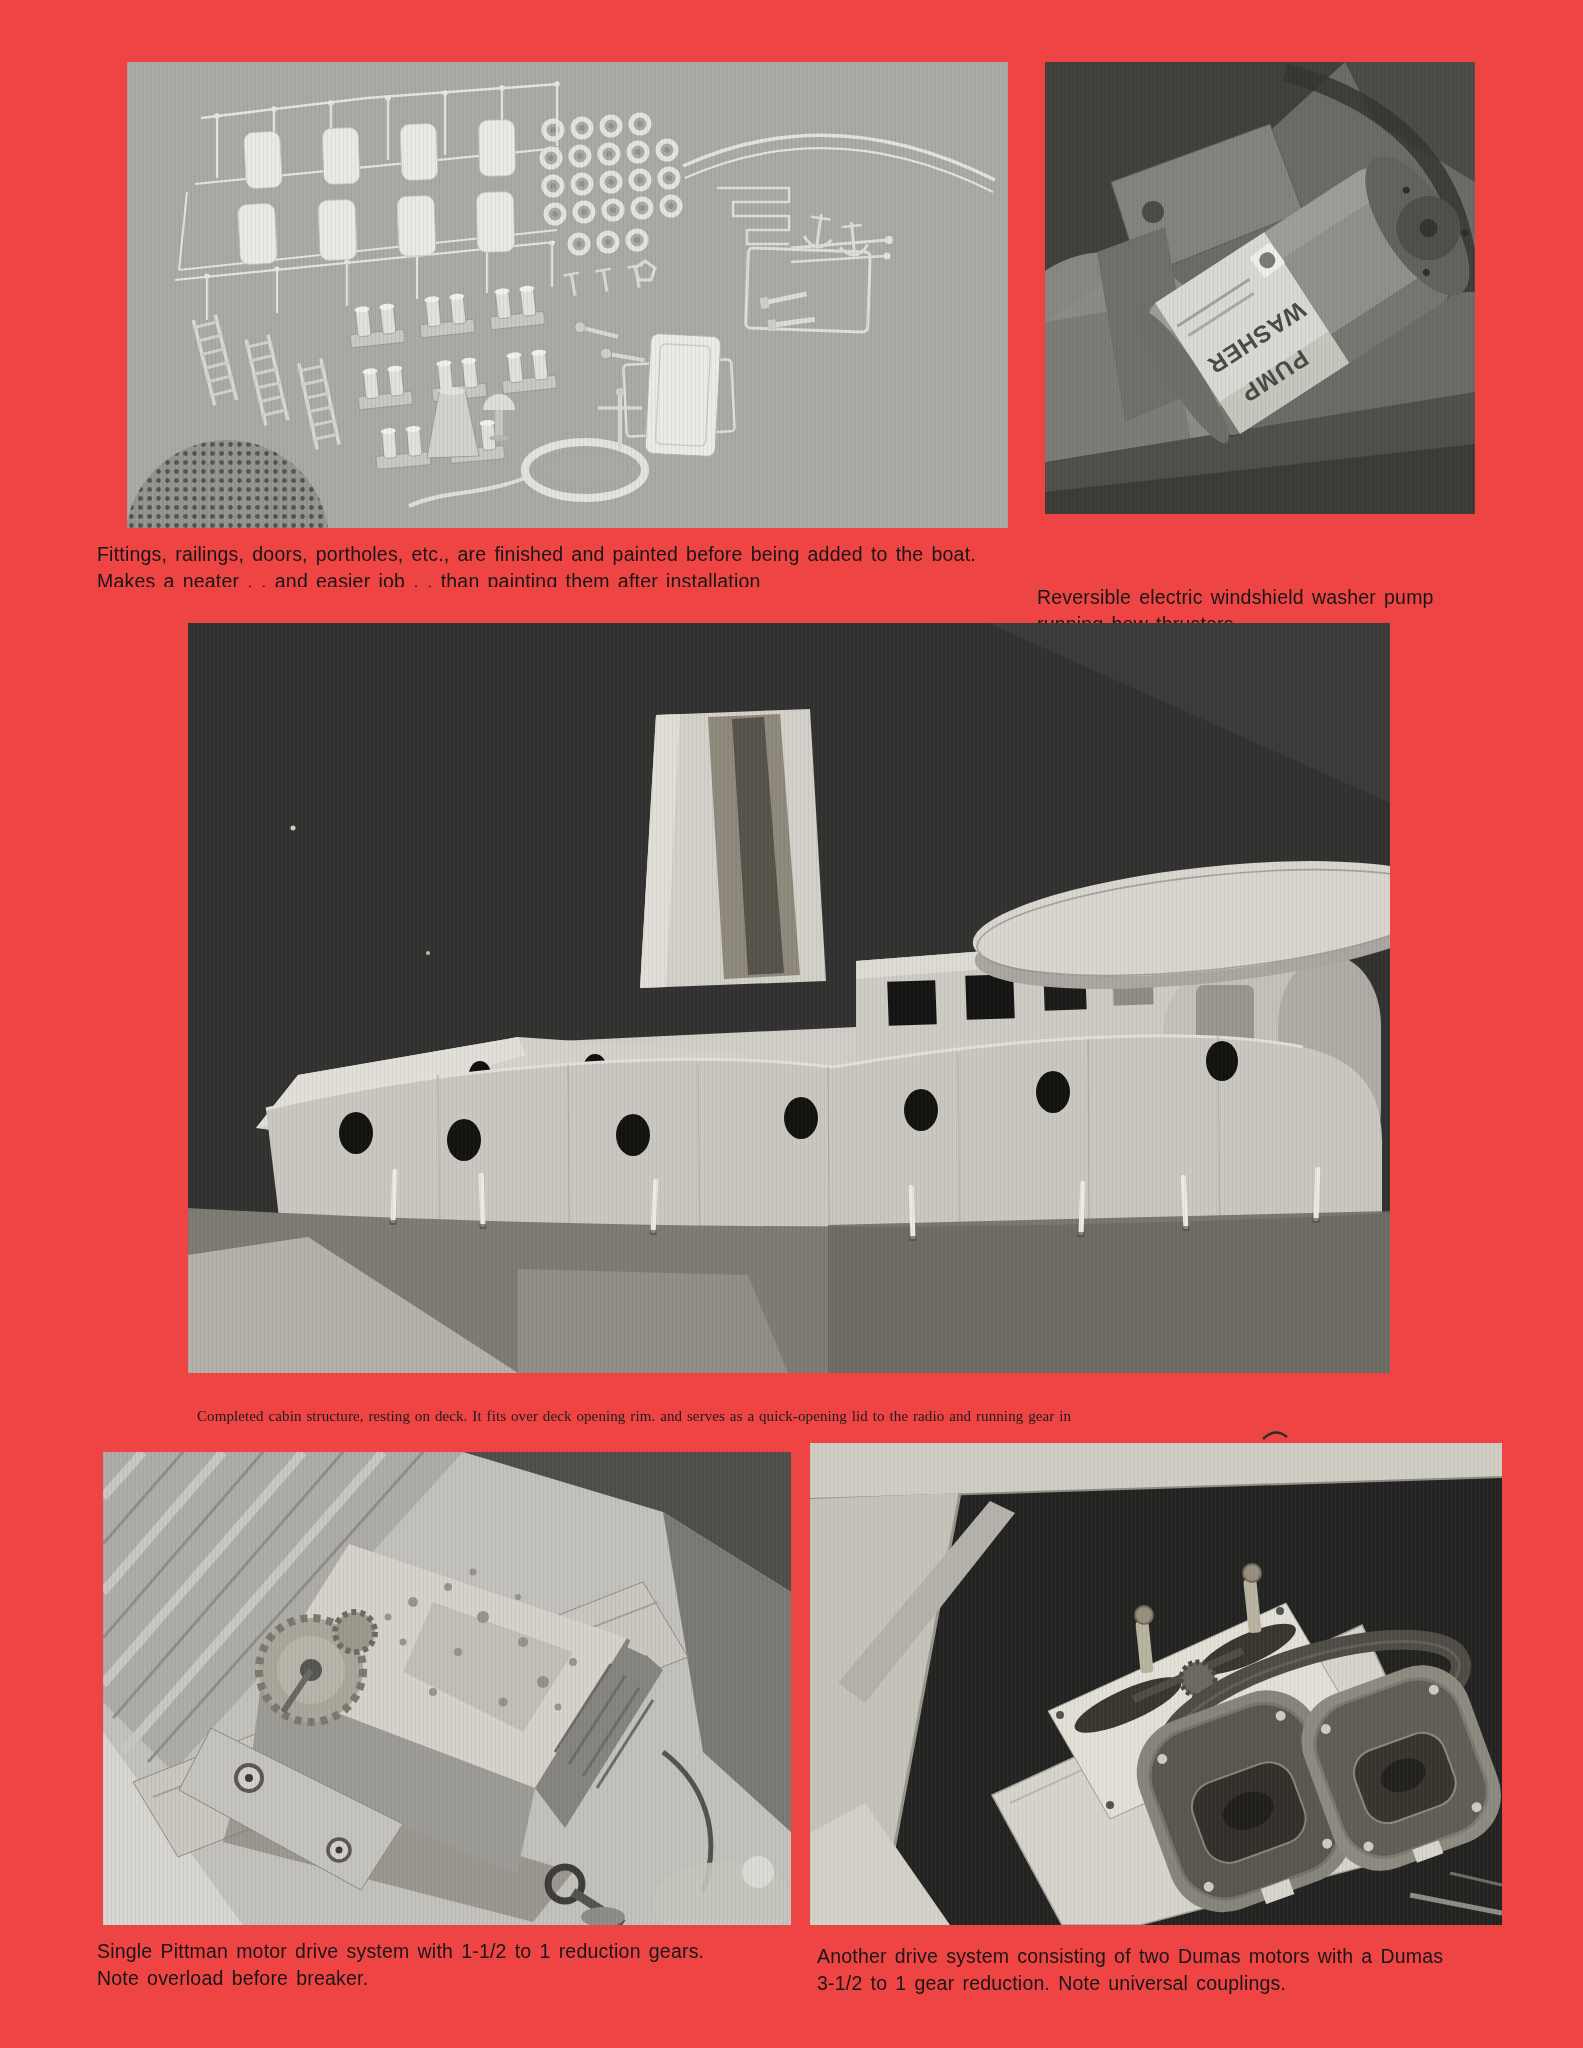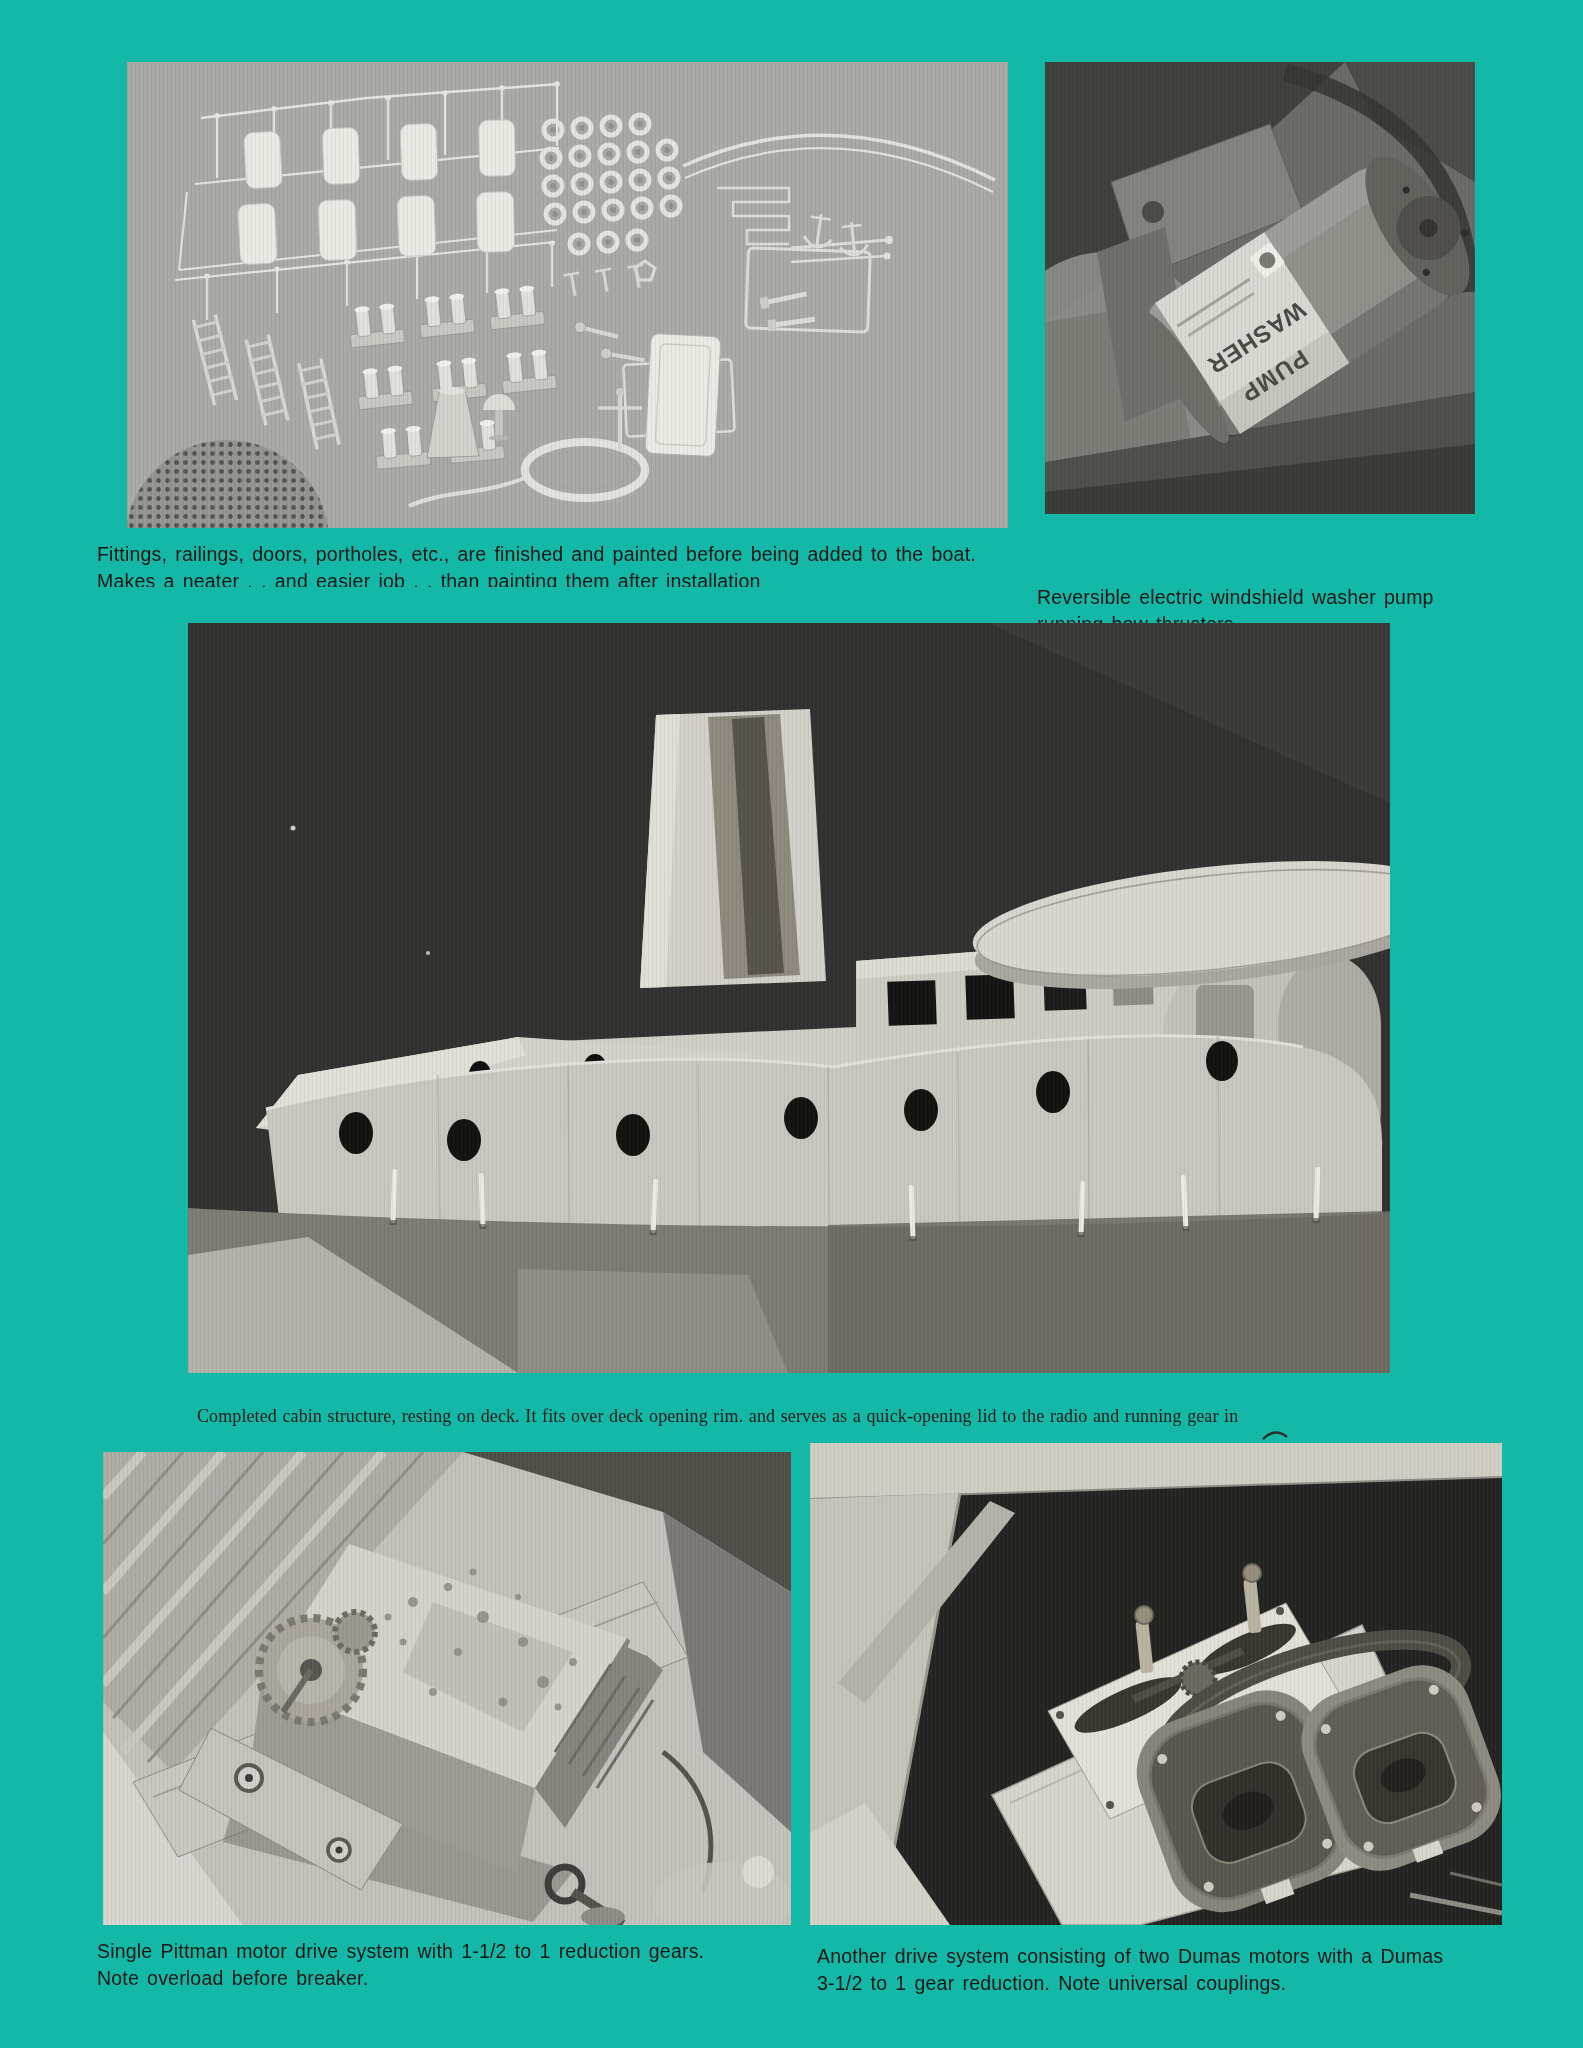--- a/index.html
+++ b/index.html
@@ -1,28 +1,28 @@
 <!DOCTYPE html>
 <html><head>
 <meta charset="utf-8">
 <style>
   html,body{margin:0;padding:0;background:#ffffff;}
-  .page{position:relative;width:1583px;height:2048px;background:#14b8a6;overflow:hidden;
+  .page{position:relative;width:1583px;height:2048px;background:#ef4444;overflow:hidden;
         font-family:"Liberation Sans",sans-serif;}
   .photo{position:absolute;overflow:hidden;background:#9a9a96;}
   .photo svg{display:block;width:100%;height:100%;}
   
   .photo::after{content:"";position:absolute;inset:0;pointer-events:none;
     background-image:repeating-linear-gradient(90deg,rgba(0,0,0,0.055) 0 1px,rgba(255,255,255,0.04) 1px 2px,transparent 2px 4px);}
   .cap{position:absolute;color:#171717;}
   .cap .ln{white-space:nowrap;}
   .cap-sans{font-family:"Liberation Sans",sans-serif;font-size:19.5px;line-height:27px;
     letter-spacing:0.2px;word-spacing:2.5px;}
   .clip2{overflow:hidden;}
-  .cap-serif{font-family:"Liberation Serif",serif;font-size:18px;line-height:28px;
+  .cap-serif{font-family:"Liberation Serif",serif;font-size:15px;line-height:28px;
     letter-spacing:0.1px;word-spacing:1px;color:#1c1c1c;}
   .artifact{position:absolute;}
 </style>
 </head>
 <body>
 
 <div class="page">
 
   <div class="photo" style="left:127px;top:62px;width:881px;height:466px;">
     <svg viewBox="0 0 881 466">

